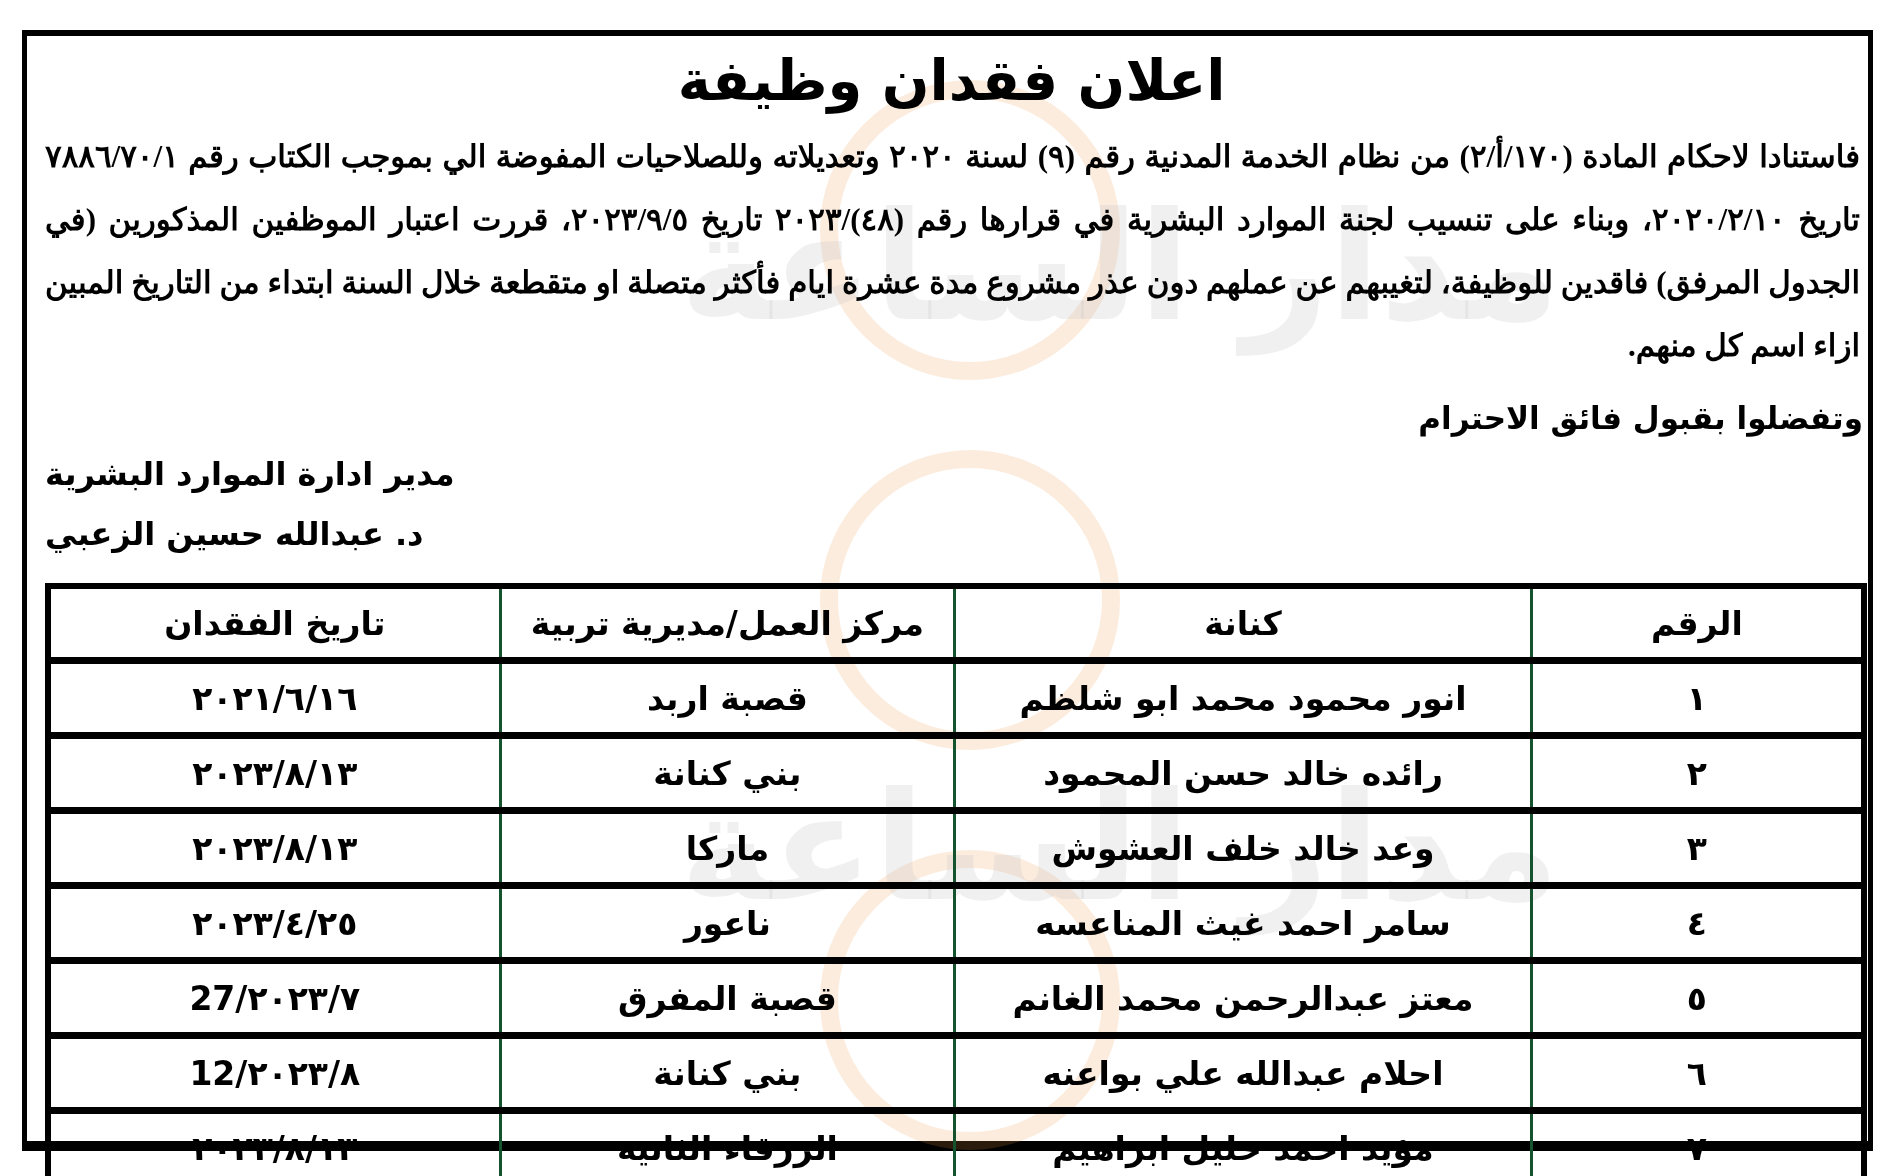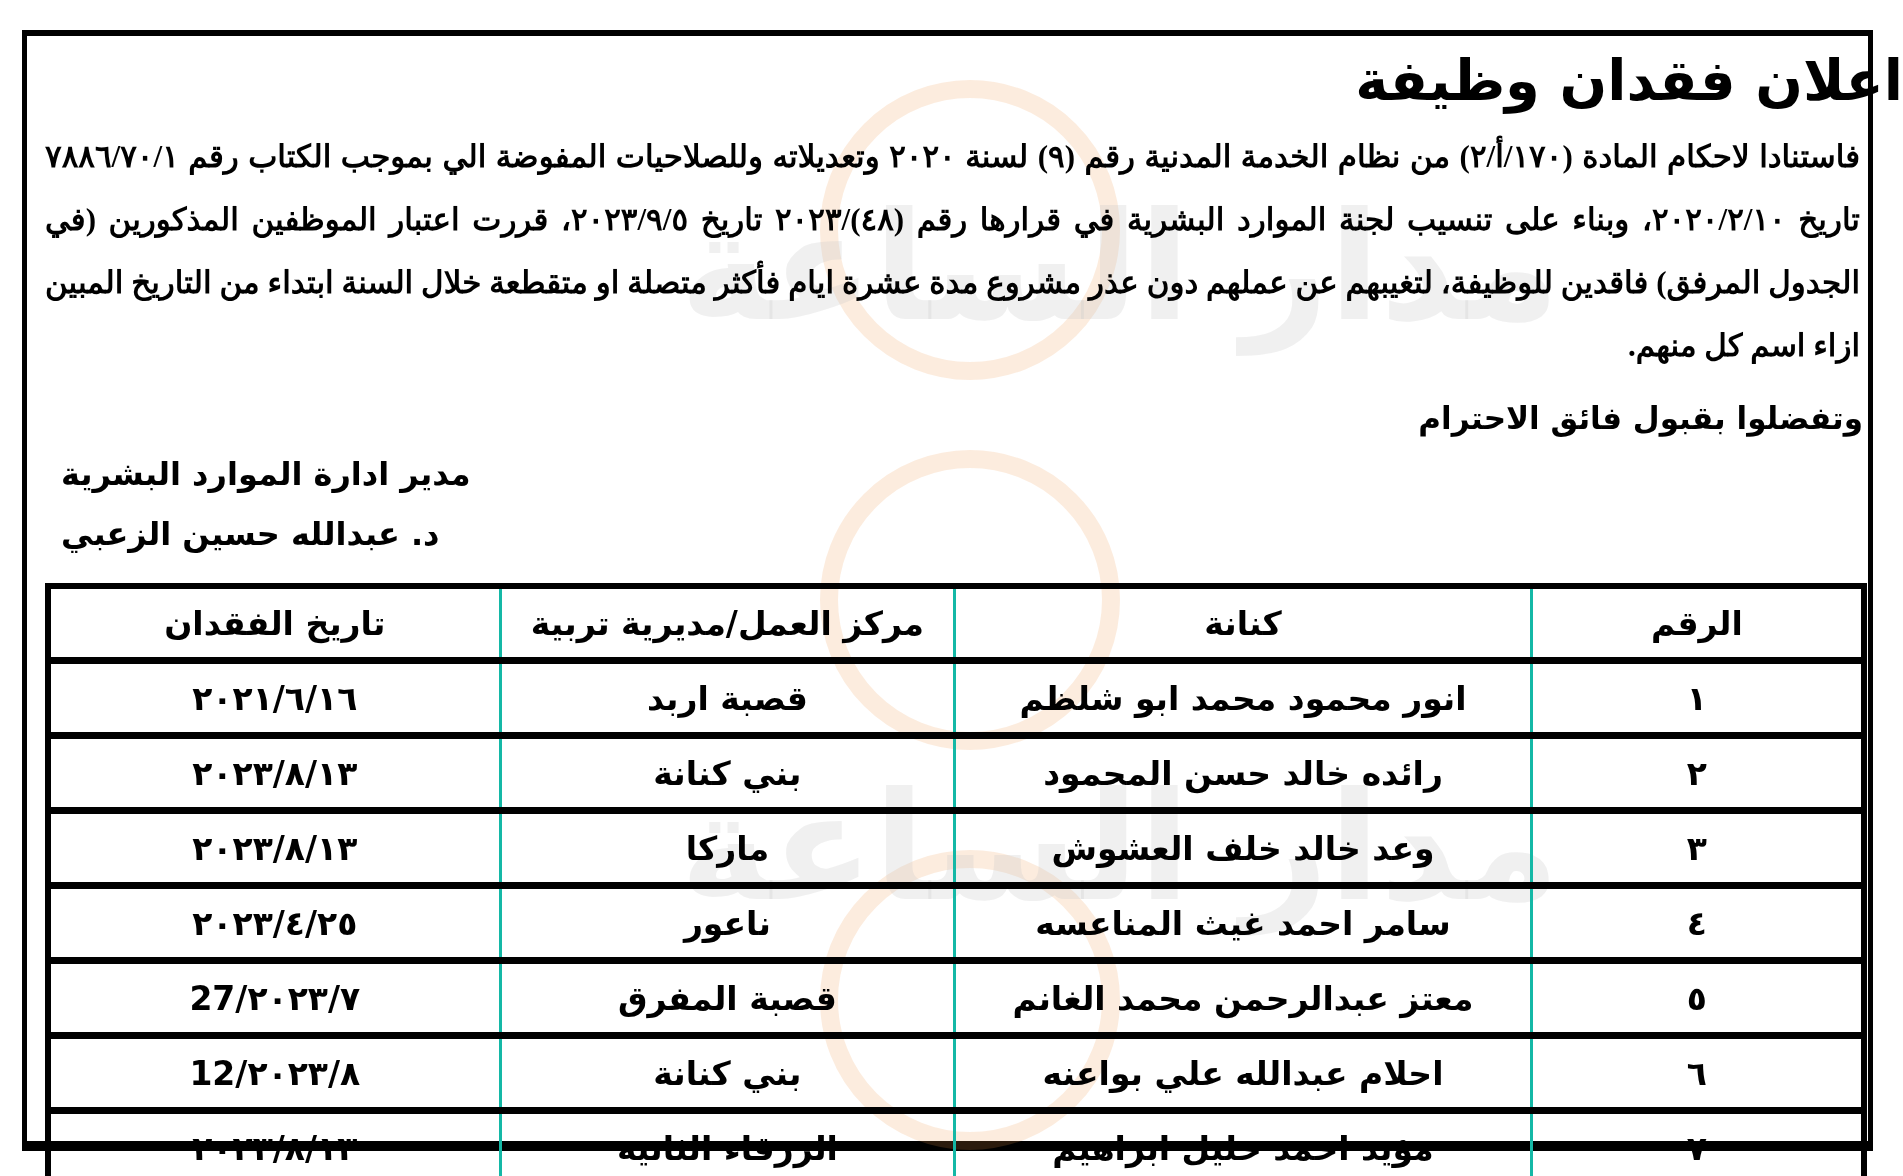--- a/index.html
+++ b/index.html
@@ -3,31 +3,31 @@
 <meta charset="utf-8">
 <style>
   html, body { margin: 0; padding: 0; background: #ffffff; }
   body { width: 1903px; height: 1176px; position: relative; overflow: hidden;
          font-family: "DejaVu Sans", sans-serif; color: #000; }
   .frame { position: absolute; left: 22px; top: 30px; width: 1851px; height: 1121px;
            border: 5px solid #000; border-bottom-width: 10px; border-top-width: 6px; box-sizing: border-box; }
   .wm-circle { position: absolute; left: 820px; width: 300px; height: 300px; border-radius: 50%;
                border: 18px solid rgba(240,150,70,0.18); box-sizing: border-box; }
   .wm-text { position: absolute; color: rgba(200,200,200,0.28); font-weight: bold; font-size: 150px; }
-  .title { position: absolute; top: 48px; left: 0; width: 1903px; 
+  .title { position: absolute; top: 48px; left: 0; width: 1903px; text-align: center;
            font-size: 56px; font-weight: bold; direction: rtl; }
   .para { position: absolute; top: 125px; left: 45px; width: 1815px; direction: rtl; text-align: justify;
           font-size: 31px; line-height: 63px; font-weight: bold; font-family: Liberation Serif, serif; }
   .para p { margin: 0; }
   .closing { position: absolute; top: 400px; right: 40px; direction: rtl; font-size: 31px; font-weight: bold; }
-  .sig { position: absolute; left: 45px; direction: rtl; font-size: 32px; font-weight: bold; margin-left: 16px; }
+  .sig { position: absolute; left: 45px; direction: rtl; font-size: 32px; font-weight: bold; }
   .sig1 { top: 455px; } .sig2 { top: 515px; }
   table.loss { position: absolute; left: 45px; top: 583px; width: 1822px; border-collapse: collapse; direction: rtl;
                border: 6px solid #000; }
-  table.loss th, table.loss td { border: 3px solid #14b8a6; height: 66px; text-align: center;
+  table.loss th, table.loss td { border: 3px solid #14532d; height: 66px; text-align: center;
                font-size: 33px; font-weight: bold; }
   table.loss tr { border-bottom: 7px solid #000; }
   .c-num { width: 330px; } .c-name { width: 578px; } .c-center { width: 455px; } .c-date { width: 450px; }
 </style>
 </head>
 <body>
 
 <div class="frame"></div>
 
 <div class="wm-circle" style="top:80px;"></div>

